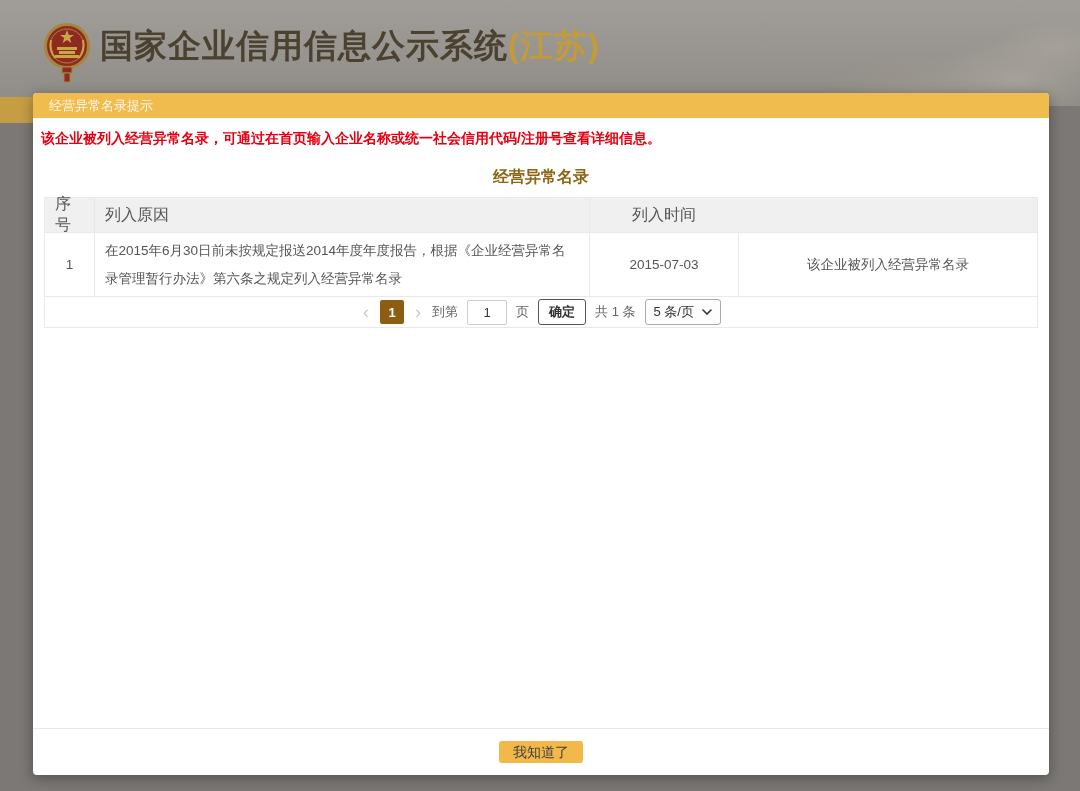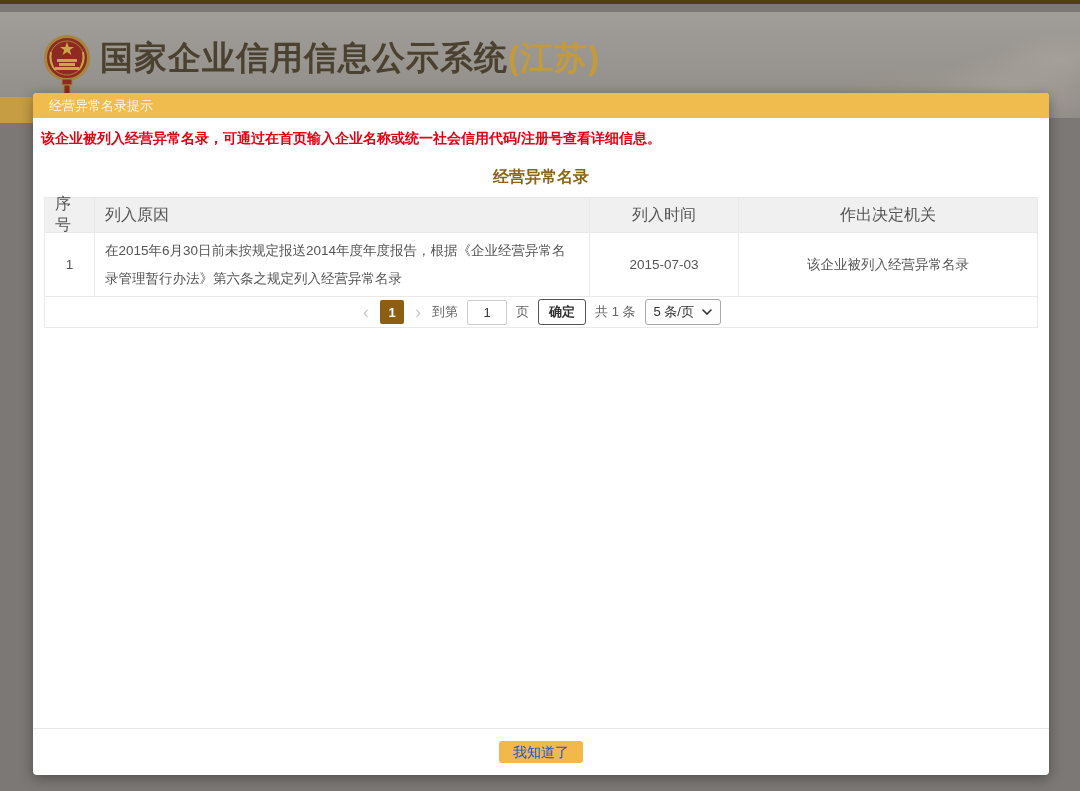--- a/index.html
+++ b/index.html
@@ -1,21 +1,21 @@
 <!DOCTYPE html>
 <html><head>
 <meta charset="utf-8">
 <style>
   * { margin:0; padding:0; box-sizing:border-box; }
   body { font-family:"Liberation Sans","DejaVu Sans",sans-serif; }
   .screen { position:relative; width:1080px; height:791px; background:#7b7875; overflow:hidden; }
 
   
   .top-strip { position:absolute; left:0; top:0; width:1080px; height:4px; background:#4f3f10; }
-  .site-header { position:absolute; left:0; top:12px; width:1080px; height:106px;
+  .site-header { position:absolute; left:0; top:0; width:1080px; height:106px;
                  background:linear-gradient(#a19d98,#8f8b86);padding-left:38px; }
   .wall-art { position:absolute; right:0; top:0; width:420px; height:106px; opacity:.5;
               background:
                 radial-gradient(120px 60px at 85% 75%, #b8b3aa 0%, rgba(184,179,170,0) 70%),
                 radial-gradient(160px 70px at 65% 95%, #aaa59c 0%, rgba(170,165,156,0) 70%),
                 radial-gradient(90px 40px at 95% 45%, #b1aca3 0%, rgba(177,172,163,0) 70%),
                 radial-gradient(70px 30px at 55% 80%, #918c82 0%, rgba(145,140,130,0) 75%); }
   .emblem { position:absolute; left:43px; top:22px; }
   .titles { position:absolute; left:100px; top:24px; }
   .site-title { font-size:33px; font-weight:bold; color:#4b4130; letter-spacing:1px; white-space:nowrap; }
@@ -52,21 +52,21 @@
               font-size:13px; color:#333; font-family:inherit; }
   .pg-confirm { height:26px; padding:0 10px; background:#fff; border:1.5px solid #555; border-radius:3px;
                 font-weight:bold; font-size:13px; color:#333; cursor:pointer; font-family:inherit; }
   .pg-select { height:26px; padding:0 8px; border:1px solid #a9a9a9; border-radius:3px; background:#fdfdfd;
                display:flex; align-items:center; gap:8px; font-size:13px; color:#333; cursor:pointer; }
   .chev { width:10px; height:6px; display:inline-block; }
 
   .modal-footer { position:absolute; left:0; bottom:0; width:100%; height:47px;
                   border-top:1px solid #e8e8e8; display:flex; align-items:center; justify-content:center; }
   .ok-btn { min-width:78px; height:22px; background:#F3B84A; border:none; border-radius:3px;
-            color:#1d4ed8; font-size:14px; line-height:22px; padding:0 14px; cursor:pointer; font-family:inherit; }
+            color:#404040; font-size:14px; line-height:22px; padding:0 14px; cursor:pointer; font-family:inherit; }
 </style>
 </head>
 <body>
 
 <div class="screen">
 
   <div class="top-strip"></div>
 
   <header class="site-header">
     <div class="wall-art"></div>
@@ -94,21 +94,20 @@
 
     <div class="warning">该企业被列入经营异常名录，可通过在首页输入企业名称或统一社会信用代码/注册号查看详细信息。</div>
 
     <div class="table-title">经营异常名录</div>
 
     <div class="tbl">
       <div class="trow head">
         <div class="tc c1">序号</div>
         <div class="tc c2">列入原因</div>
         <div class="tc c3">列入时间</div>
-        <div class="tc c4">作出决定机关</div>
       </div>
       <div class="trow body">
         <div class="tc c1">1</div>
         <div class="tc c2">在2015年6月30日前未按规定报送2014年度年度报告，根据《企业经营异常名录管理暂行办法》第六条之规定列入经营异常名录</div>
         <div class="tc c3">2015-07-03</div>
         <div class="tc c4">该企业被列入经营异常名录</div>
       </div>
     </div>
 
     <div class="pagination">

